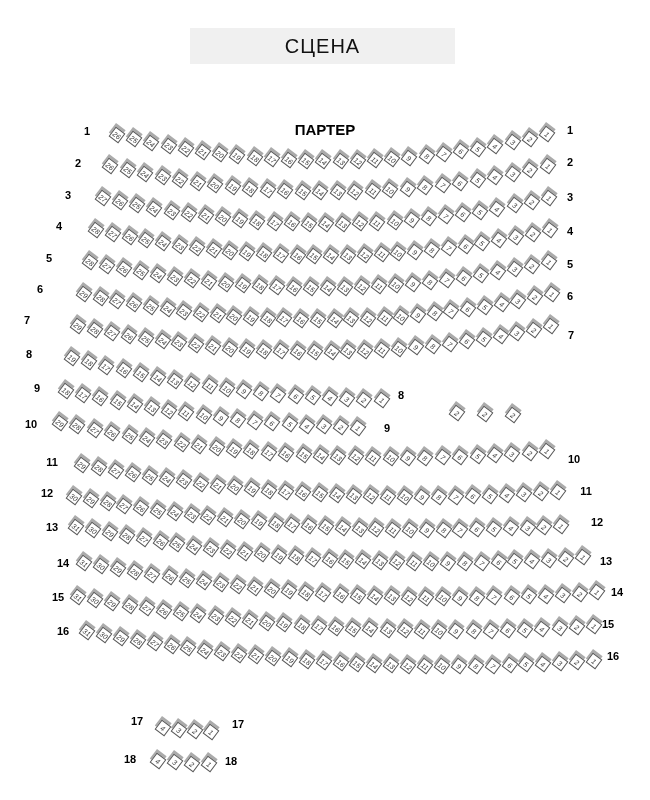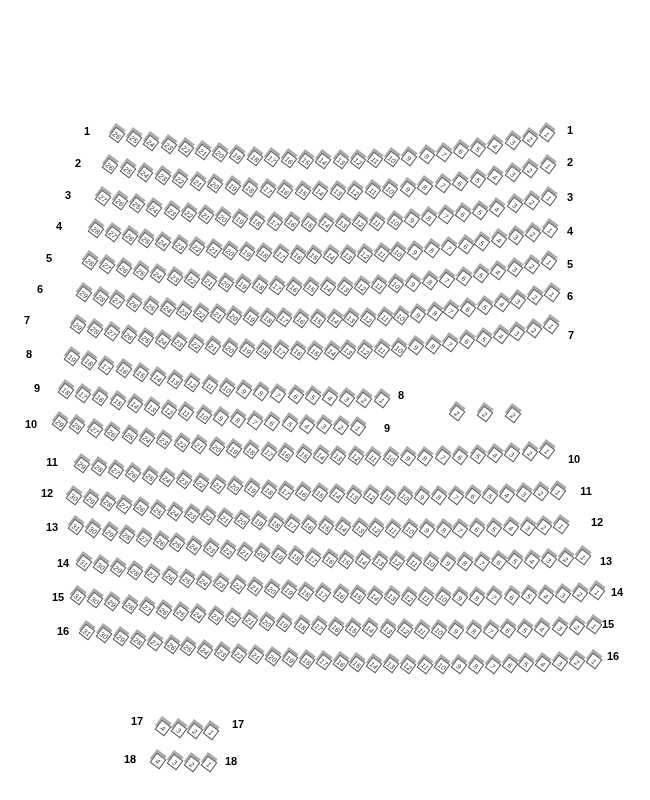--- a/index.html
+++ b/index.html
@@ -30,20 +30,24 @@
     transform:rotate(37deg);
     display:flex;align-items:center;justify-content:center;
     font-style:italic;font-size:7px;line-height:1;color:#333;
     cursor:pointer;user-select:none;
   }
 </style>
 </head>
 <body>
 
 <div id="canvas" style="--stage-bg: #f0f0f0; --seat-fill: #ffffff; --seat-border: #5a5a5a; --seat-shadow: #ababab;">
+  <div class="stage">
+    <span>СЦЕНА</span>
+  </div>
+  <div class="section-title">ПАРТЕР</div>
   <div id="rows-container">
       <div class="row-label" style="left: 87px; top: 131px;">1</div>
       <div class="row-label" style="left: 570px; top: 130px;">1</div>
       <div class="seat" style="left: 117px; top: 134.988px;">26</div>
       <div class="seat" style="left: 134.2px; top: 139.001px;">25</div>
       <div class="seat" style="left: 151.4px; top: 142.679px;">24</div>
       <div class="seat" style="left: 168.6px; top: 146.02px;">23</div>
       <div class="seat" style="left: 185.8px; top: 149.025px;">22</div>
       <div class="seat" style="left: 203px; top: 151.694px;">21</div>
       <div class="seat" style="left: 220.2px; top: 154.027px;">20</div>

